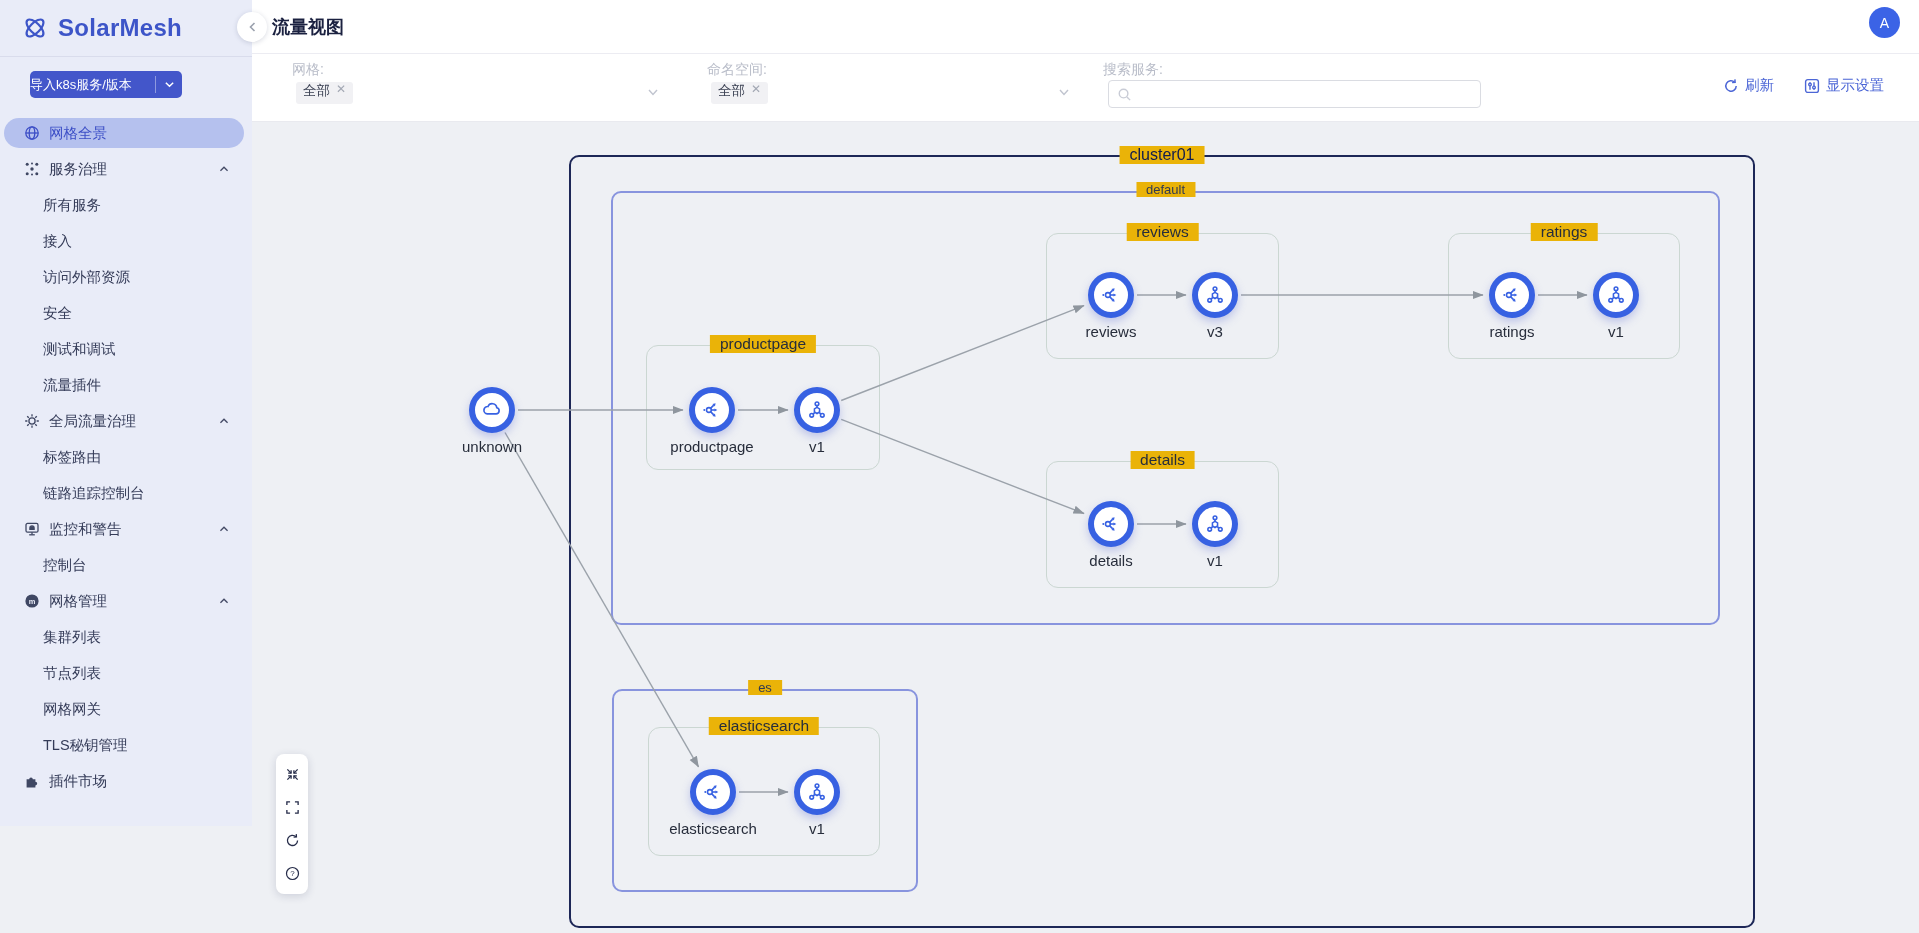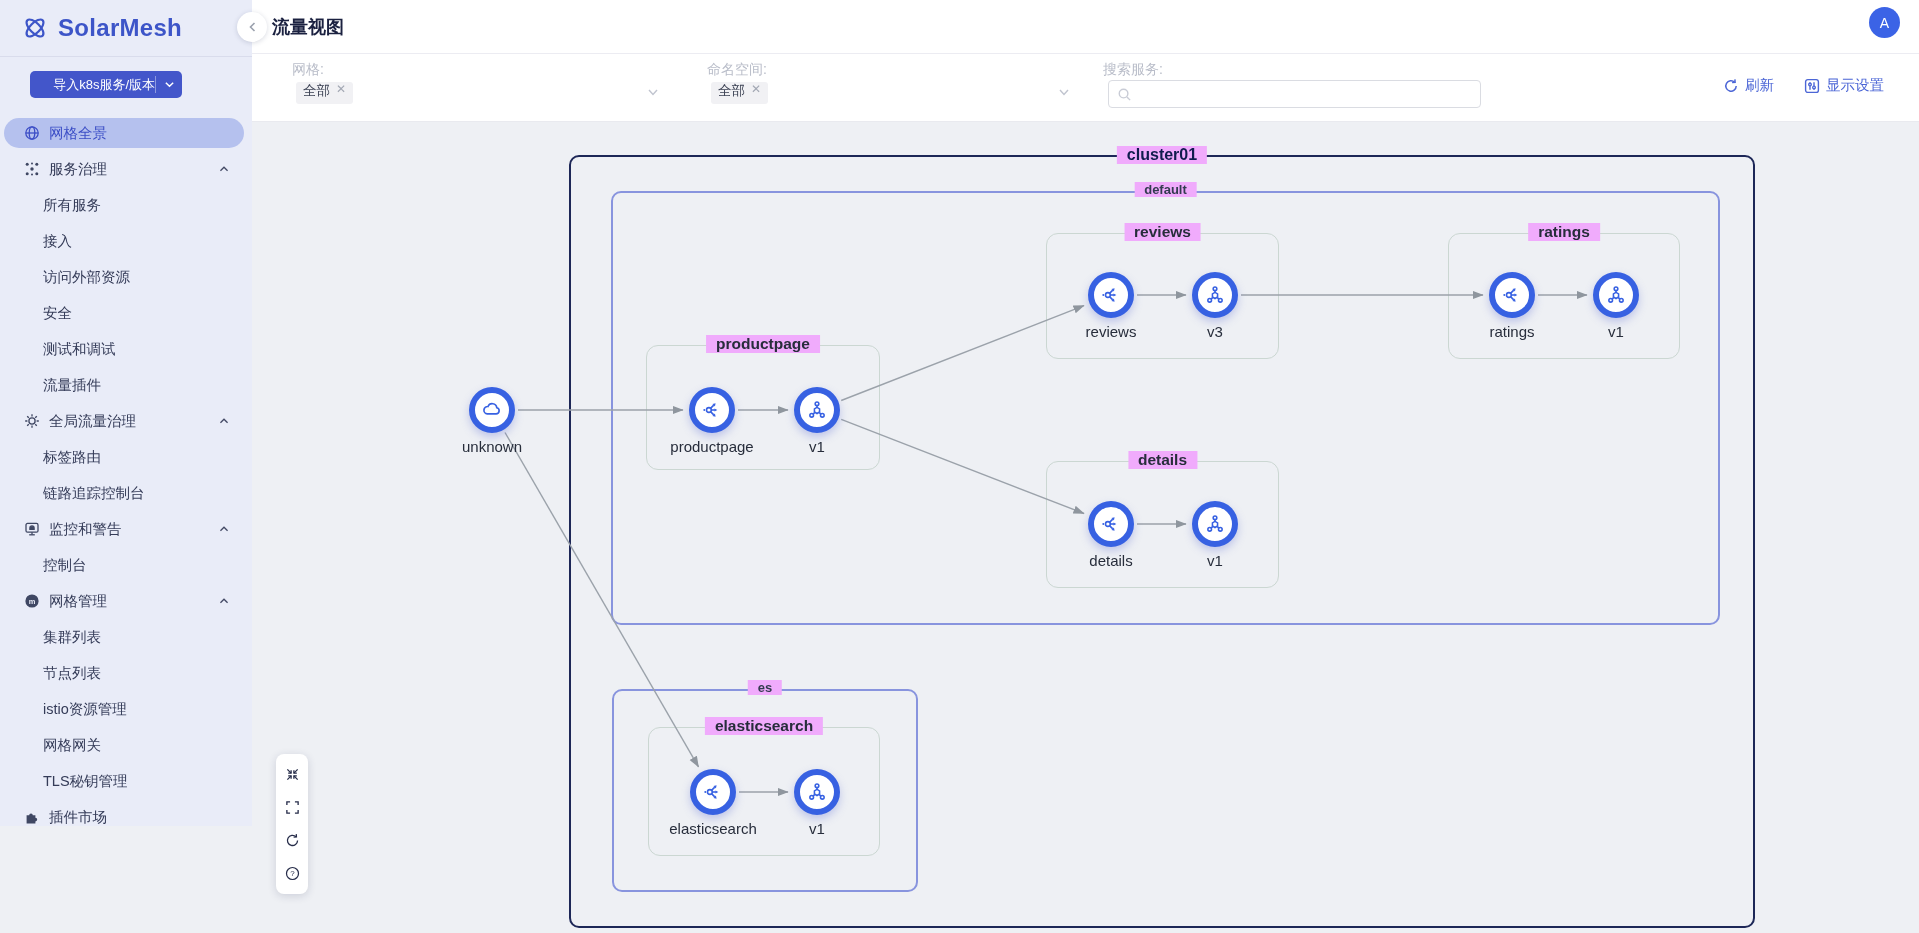--- a/index.html
+++ b/index.html
@@ -5,21 +5,21 @@
   html,body{margin:0;padding:0}
   body{width:1919px;height:933px;overflow:hidden;position:relative;
        font-family:"Liberation Sans","DejaVu Sans",sans-serif;background:#eef0f4;color:#2a3044}
   
   #sidebar{position:absolute;left:0;top:0;width:252px;height:826px;background:#e9ecf8;z-index:5}
   .logo-row{height:57px;display:flex;align-items:center;padding-left:22px;gap:10px;
             border-bottom:1px solid #d9dcec;box-sizing:border-box}
   .logo-text{font-size:24px;font-weight:bold;color:#3d55c8;letter-spacing:.3px}
   .import-btn{margin:14px 0 0 30px;width:152px;height:27px;background:#4356ca;border-radius:5px;
               color:#fff;font-size:13px;display:flex;align-items:center;cursor:pointer}
-  .import-btn .main{flex:1;text-align:right;white-space:nowrap}
+  .import-btn .main{flex:1;text-align:left;white-space:nowrap}
   .import-btn .sep{width:1px;height:17px;background:rgba(255,255,255,.4)}
   .import-btn .dd{width:26px;display:flex;align-items:center;justify-content:center}
   #side-menu{margin-top:20px}
   .mi{height:36px;display:flex;align-items:center;padding-left:24px;color:#343b58;
       font-size:14.5px;position:relative;cursor:pointer;box-sizing:border-box}
   .mi.sub{padding-left:43px}
   .mi .ic{display:inline-flex;margin-right:9px;color:#3f4763;flex:none}
   .mi.active{height:30px;margin:19px 8px 3px 4px;padding-left:20px;background:#b5c1ee;
              border-radius:16px;color:#3c4ec6}
   .mi.active .ic{color:#3c4ec6}
@@ -45,22 +45,22 @@
              border-radius:4px;background:#fff;display:flex;align-items:center;padding-left:8px;box-sizing:border-box}
   .searchbox input{border:none;outline:none;flex:1;font-size:13px;margin-left:6px;font-family:inherit;background:transparent}
   .fb-actions{position:absolute;right:35px;top:22px;display:flex;gap:30px}
   .linkbtn{display:flex;align-items:center;gap:6px;color:#4c66d6;font-size:14.5px;cursor:pointer;white-space:nowrap}
   
   #canvas{position:absolute;left:0;top:122px;width:1667px;height:811px;background:#eef0f4;overflow:hidden}
   .box{position:absolute;border-radius:10px;box-sizing:border-box}
   .box-cluster{border:2.5px solid #1d2757;z-index:1}
   .box-namespace{border:2px solid #8894de;z-index:1}
   .box-group{border:1.5px solid #cbd7d2;border-radius:12px;z-index:1}
-  .box-label{position:absolute;top:-11px;left:50%;transform:translateX(-50%);background:#f0abfc;
-             padding:0 10px;white-space:nowrap;font-size:15.5px;color:#272d3b;font-weight:700}
+  .box-label{position:absolute;top:-11px;left:50%;transform:translateX(-50%);background:#eab308;
+             padding:0 10px;white-space:nowrap;font-size:15.5px;color:#272d3b;font-weight:400}
   .box-cluster>.box-label{color:#101c4e;font-size:16px}
   .box-namespace>.box-label{color:#333b50;font-size:13px}
   #edges{position:absolute;left:0;top:0;z-index:2;pointer-events:none}
   .gnode{position:absolute;width:120px;display:flex;flex-direction:column;align-items:center;z-index:3;cursor:pointer}
   .gnode .circ{width:46px;height:46px;border-radius:50%;background:#fff;border:6px solid #3761e2;
                box-sizing:border-box;display:flex;align-items:center;justify-content:center;
                box-shadow:0 4px 9px rgba(99,116,213,.35);color:#3761e2}
   .gnode .nlabel{margin-top:5px;font-size:15px;color:#272d3b}
   
   #g-toolbar{position:absolute;left:24px;top:632px;width:32px;background:#fff;border-radius:8px;
@@ -190,23 +190,20 @@
           <svg width="12" height="8" viewBox="0 0 12 9" fill="none" stroke="currentColor" stroke-width="1.5">
             <polyline points="2,6.5 6,2.5 10,6.5"></polyline>
           </svg>
         </span>
       </div>
       <div class="mi sub">
         <span>集群列表</span>
       </div>
       <div class="mi sub">
         <span>节点列表</span>
-      </div>
-      <div class="mi sub">
-        <span>istio资源管理</span>
       </div>
       <div class="mi sub">
         <span>网格网关</span>
       </div>
       <div class="mi sub">
         <span>TLS秘钥管理</span>
       </div>
       <div class="mi">
         <span class="ic" style="width:16px;height:16px">
           <svg viewBox="0 0 16 16" fill="currentColor">

